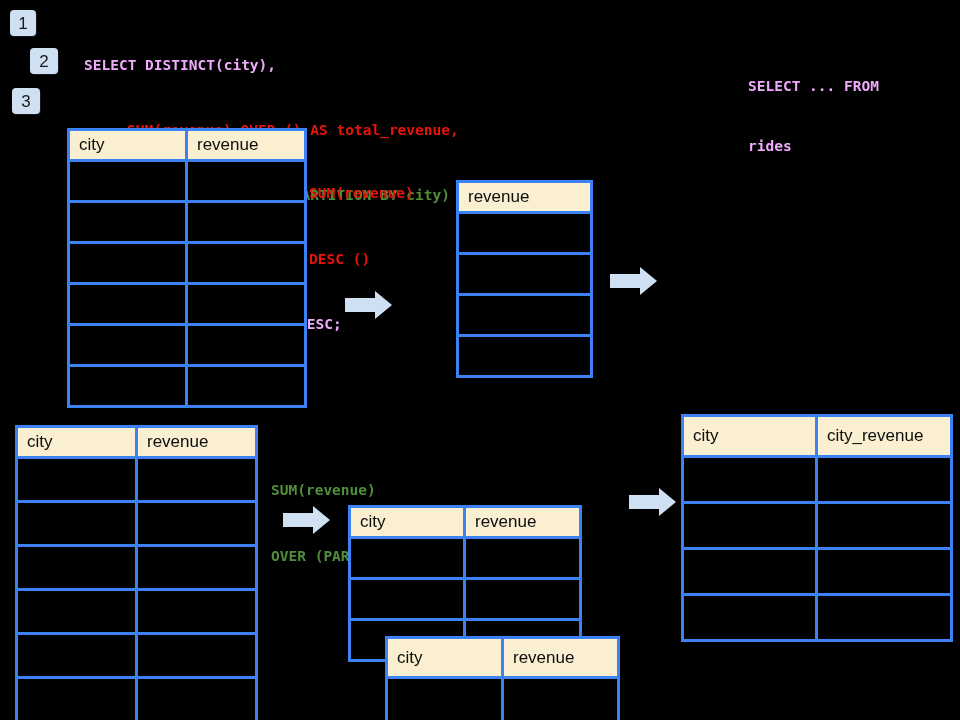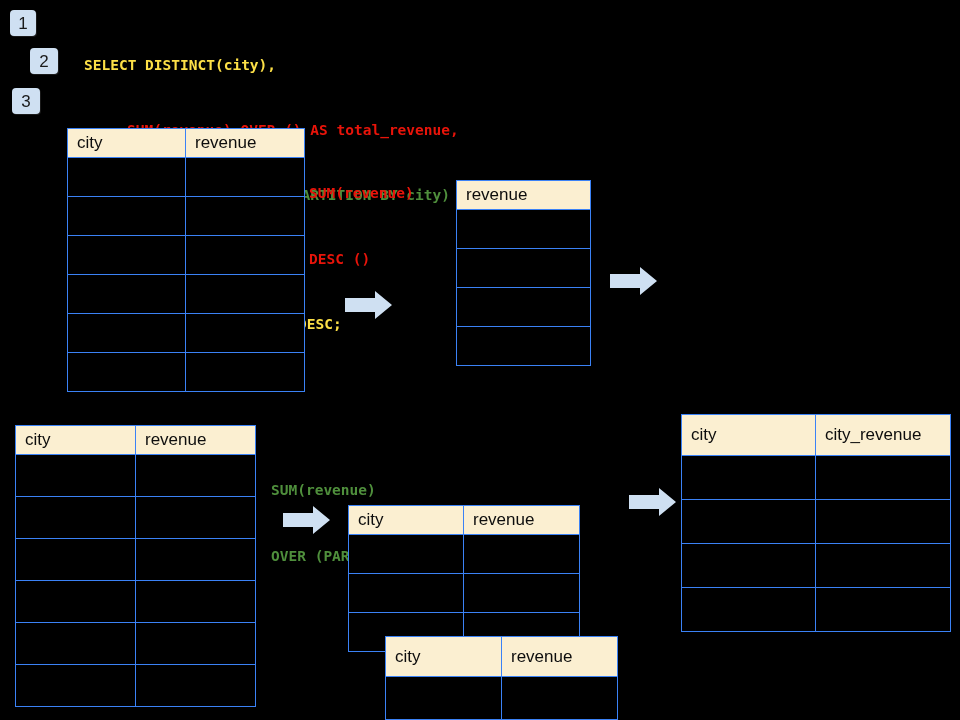--- a/index.html
+++ b/index.html
@@ -35,21 +35,21 @@
   .sql {
     position: absolute;
     font-family: "DejaVu Sans Mono", "Liberation Mono", monospace;
     font-size: 14.5px;
     font-weight: bold;
     line-height: 21.6px;
     white-space: pre;
     letter-spacing: 0px;
   }
   .sql-line { white-space: pre; }
-  .c-purple { color: #fde047; }
+  .c-purple { color: #f0abfc; }
   .c-red    { color: #e8140a; }
   .c-green  { color: #4f8f3c; }
 
   
   .anno {
     position: absolute;
     font-family: "DejaVu Sans Mono", "Liberation Mono", monospace;
     font-size: 14.5px;
     font-weight: bold;
     line-height: 22px;
@@ -58,21 +58,21 @@
 
   
   .tbl {
     position: absolute;
     border-collapse: collapse;
     table-layout: fixed;
     background: #000000;
     font-family: "Liberation Sans", sans-serif;
   }
   .tbl th, .tbl td {
-    border: 1px solid #3b82f6;
+    border: 3px solid #3b82f6;
     padding: 0;
     margin: 0;
   }
   .tbl th {
     background: #fbefd1;
     color: #0d0d0d;
     font-weight: normal;
     font-size: 17px;
     text-align: left;
     padding: 4px 9px;
@@ -106,20 +106,24 @@
   </div>
 
   <div class="sql" style="left:84px; top:12px;">
     <div class="sql-line c-purple">SELECT DISTINCT(city),</div>
     <div class="sql-line c-red" style="padding-left:43px;">SUM(revenue) OVER () AS total_revenue,</div>
     <div class="sql-line c-green" style="padding-left:43px;">SUM(revenue) OVER (PARTITION BY city) as city_revenue</div>
     <div class="sql-line c-purple" style="padding-left:22px;">FROM rides</div>
     <div class="sql-line c-purple" style="padding-left:22px;">ORDER by city_revenue DESC;</div>
   </div>
 
+  <div class="anno c-purple" style="left:748px; top:36px; line-height:20px;">
+    <div>SELECT ... FROM</div>
+    <div>rides</div>
+  </div>
 
   <div class="anno c-red" style="left:309px; top:138px;">
     <div>SUM(revenue)</div>
     <div>DESC ()</div>
   </div>
 
   <div class="anno c-green" style="left:271px; top:435px;">
     <div>SUM(revenue)</div>
     <div>OVER (PARTITION</div>
   </div>

